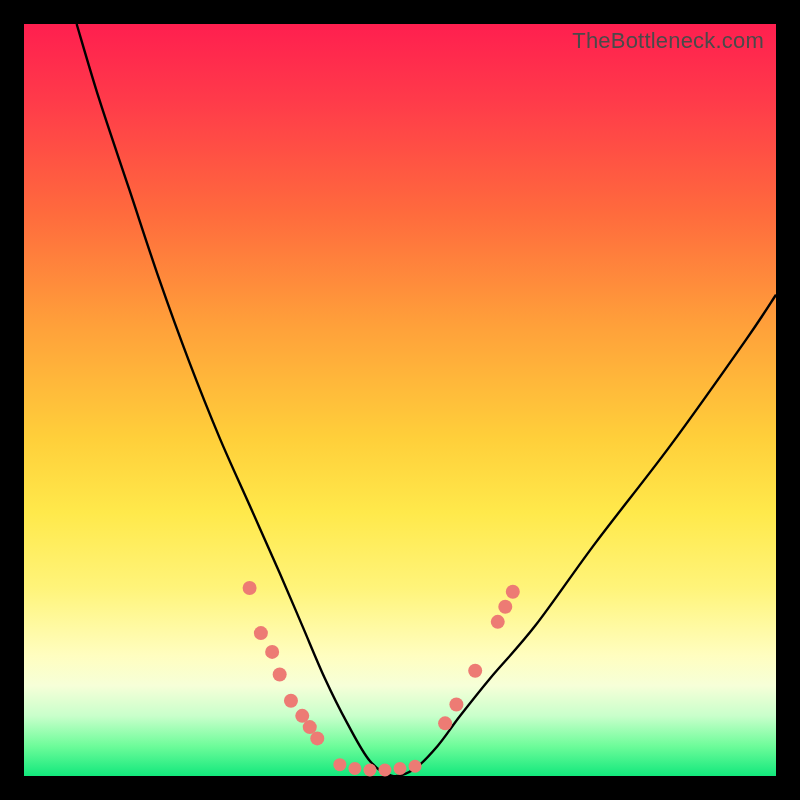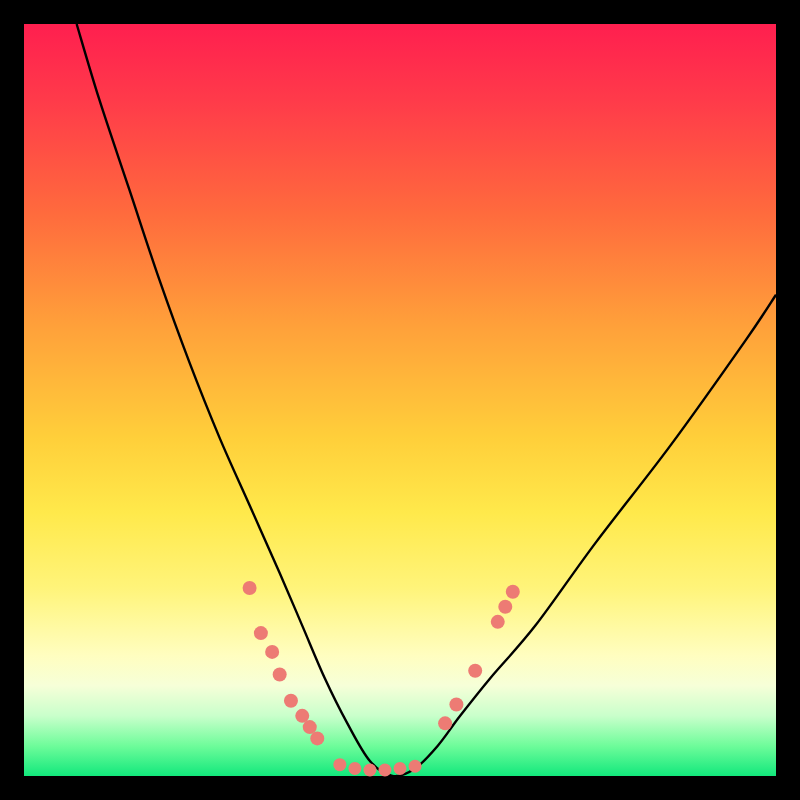--- a/index.html
+++ b/index.html
@@ -57,20 +57,21 @@
     width: 752px;
     height: 752px;
     overflow: visible;
   }
 </style>
 </head>
 <body>
 
 <div class="frame">
   <div class="plot">
+    <div class="watermark">TheBottleneck.com</div>
     <svg class="curve" viewBox="0 0 752 752" preserveAspectRatio="none">
       <path id="curve-path" fill="none" stroke="#000000" stroke-width="2.4" d="M 52.64000000000001 0 C 56.400000000000006 12.533333333333323, 66.42666666666666 47.62666666666661, 75.2 75.19999999999993 C 83.97333333333334 102.77333333333326, 95.25333333333336 135.35999999999993, 105.28000000000002 165.43999999999994 C 115.30666666666667 195.51999999999995, 125.33333333333331 226.85333333333327, 135.35999999999999 255.67999999999995 C 145.38666666666666 284.5066666666666, 155.41333333333333 312.08, 165.44 338.4 C 175.46666666666667 364.71999999999997, 185.49333333333334 389.78666666666663, 195.52 413.59999999999997 C 205.54666666666668 437.4133333333333, 215.57333333333332 458.72, 225.6 481.28000000000003 C 235.62666666666667 503.84000000000003, 246.90666666666667 528.9066666666668, 255.68 548.96 C 264.4533333333333 569.0133333333333, 270.72 584.0533333333334, 278.24 601.6 C 285.76 619.1466666666666, 293.28000000000003 637.9466666666667, 300.8 654.24 C 308.32 670.5333333333333, 315.84000000000003 685.5733333333334, 323.36 699.36 C 330.88 713.1466666666666, 338.40000000000003 728.1866666666667, 345.92 736.96 C 353.44 745.7333333333333, 360.96000000000004 750.7466666666667, 368.48 752 C 376 753.2533333333333, 383.52000000000004 749.4933333333333, 391.04 744.48 C 398.56 739.4666666666667, 406.08000000000004 730.6933333333333, 413.6 721.92 C 421.12 713.1466666666666, 427.38666666666666 703.12, 436.15999999999997 691.84 C 444.9333333333333 680.5600000000001, 453.70666666666665 669.28, 466.24 654.24 C 478.77333333333337 639.2, 493.81333333333333 624.1600000000001, 511.36 601.6 C 528.9066666666666 579.04, 548.96 548.96, 571.52 518.88 C 594.0799999999999 488.8, 621.6533333333334 454.96, 646.72 421.12 C 671.7866666666666 387.28000000000003, 704.3733333333333 340.9066666666667, 721.92 315.84000000000003 C 739.4666666666666 290.77333333333337, 746.9866666666667 278.24, 752 270.71999999999997"></path>
       <g id="markers">
           <circle cx="225.6" cy="564" r="7" fill="#ed7b74"></circle>
           <circle cx="236.88" cy="609.12" r="7" fill="#ed7b74"></circle>
           <circle cx="248.16000000000003" cy="627.92" r="7" fill="#ed7b74"></circle>
           <circle cx="255.68" cy="650.48" r="7" fill="#ed7b74"></circle>
           <circle cx="266.96" cy="676.8" r="7" fill="#ed7b74"></circle>
           <circle cx="278.24" cy="691.84" r="7" fill="#ed7b74"></circle>
           <circle cx="285.76" cy="703.12" r="7" fill="#ed7b74"></circle>

